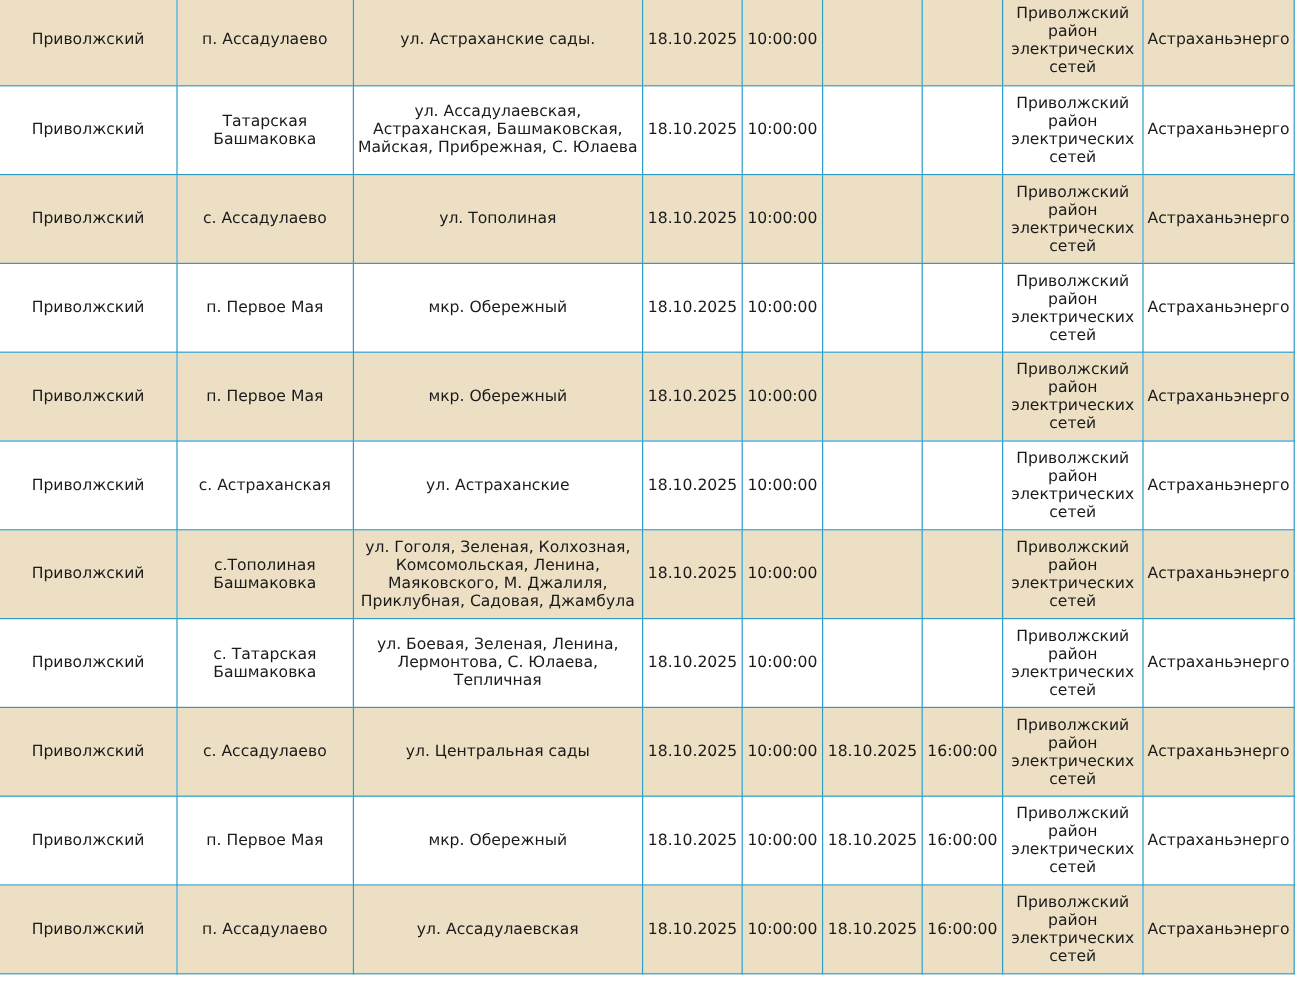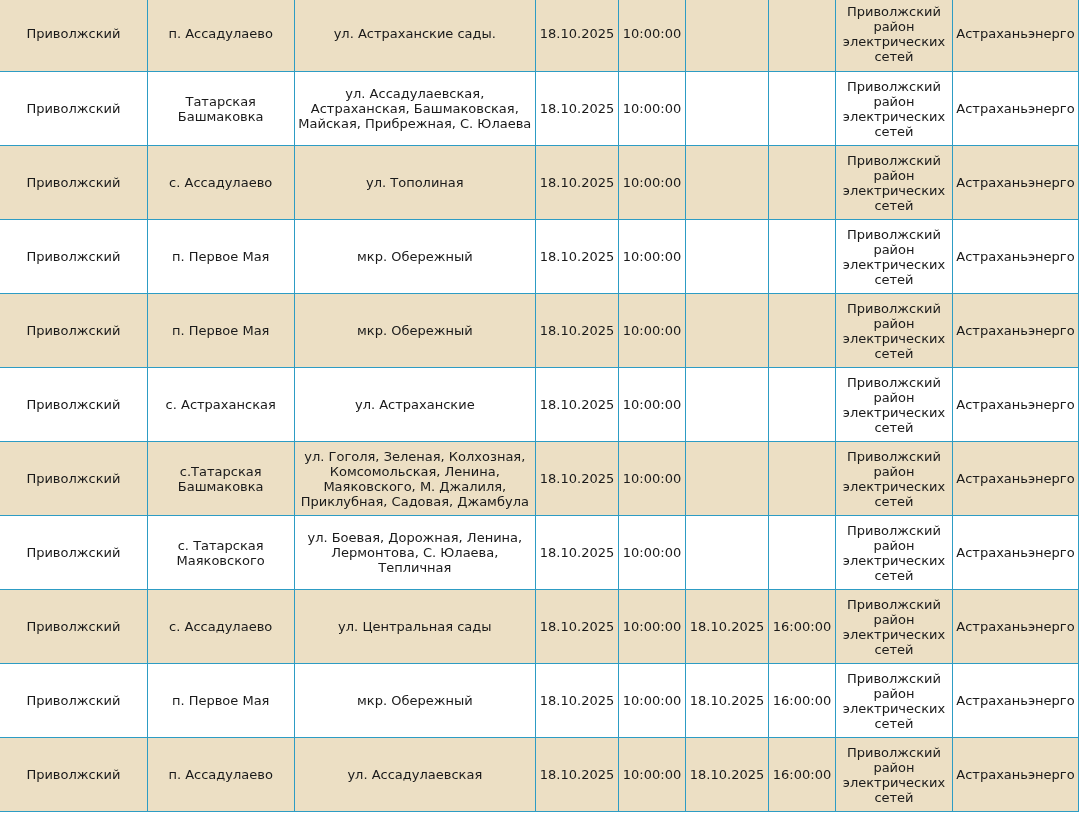--- a/index.html
+++ b/index.html
@@ -105,33 +105,33 @@
         <td class="c-streets">ул. Астраханские</td>
         <td class="c-start-date">18.10.2025</td>
         <td class="c-start-time">10:00:00</td>
         <td class="c-end-date"></td>
         <td class="c-end-time"></td>
         <td class="c-res">Приволжский район электрических сетей</td>
         <td class="c-org">Астраханьэнерго</td>
       </tr>
       <tr class="row-odd">
         <td class="c-district">Приволжский</td>
-        <td class="c-locality">с.Татарская Башмаковка</td>
+        <td class="c-locality">с.Тополиная Башмаковка</td>
         <td class="c-streets">ул. Гоголя, Зеленая, Колхозная, Комсомольская, Ленина, Маяковского, М. Джалиля, Приклубная, Садовая, Джамбула</td>
         <td class="c-start-date">18.10.2025</td>
         <td class="c-start-time">10:00:00</td>
         <td class="c-end-date"></td>
         <td class="c-end-time"></td>
         <td class="c-res">Приволжский район электрических сетей</td>
         <td class="c-org">Астраханьэнерго</td>
       </tr>
       <tr class="row-even">
         <td class="c-district">Приволжский</td>
-        <td class="c-locality">с. Татарская Маяковского</td>
-        <td class="c-streets">ул. Боевая, Дорожная, Ленина, Лермонтова, С. Юлаева, Тепличная</td>
+        <td class="c-locality">с. Татарская Башмаковка</td>
+        <td class="c-streets">ул. Боевая, Зеленая, Ленина, Лермонтова, С. Юлаева, Тепличная</td>
         <td class="c-start-date">18.10.2025</td>
         <td class="c-start-time">10:00:00</td>
         <td class="c-end-date"></td>
         <td class="c-end-time"></td>
         <td class="c-res">Приволжский район электрических сетей</td>
         <td class="c-org">Астраханьэнерго</td>
       </tr>
       <tr class="row-odd">
         <td class="c-district">Приволжский</td>
         <td class="c-locality">с. Ассадулаево</td>

